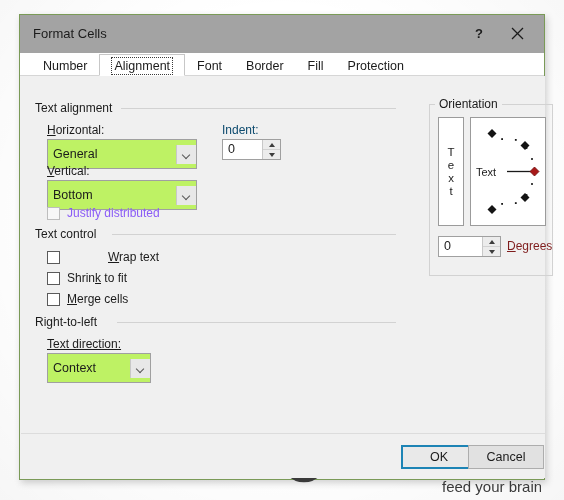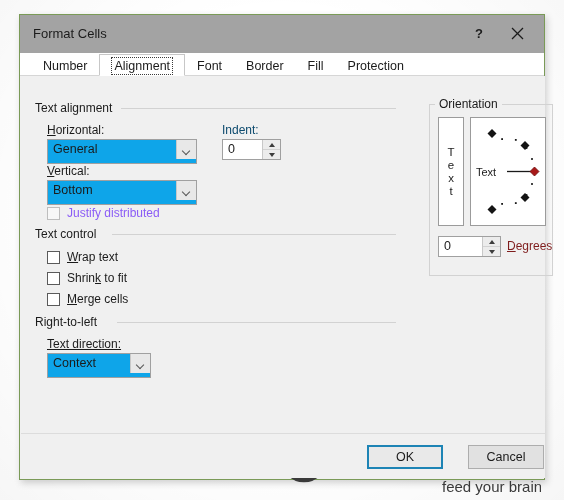--- a/index.html
+++ b/index.html
@@ -125,26 +125,26 @@
     font-size: 12px;
     color: #1b1b1b;
     white-space: nowrap;
   }
   .fld-label.disabled { color: #0c4a6e; }
   .fld-label u { text-decoration: underline; }
 
   
   .combo {
     position: absolute;
-    height: 25px;
-    background: #0ea5e9;
+    height: 30px;
+    background: #bef264;
     border: 1px solid #a0a0a0;
     box-sizing: border-box;
     display: flex;
-    align-items: flex-start;
+    align-items: center;
   }
   .combo .val {
     flex: 1;
     padding-left: 5px;
     font-size: 12.5px;
     color: #1b1b1b;
     line-height: 19px;
     white-space: nowrap;
     overflow: hidden;
   }
@@ -305,21 +305,21 @@
     border: 1px solid #adadad;
     box-sizing: border-box;
     font-size: 12.5px;
     color: #1b1b1b;
     display: flex; align-items: center; justify-content: center;
   }
   .btn.default {
     border: 2px solid #1d84b5;
     background: #e9e9e9;
   }
-  .btn-ok { left: 346px; }
+  .btn-ok { left: 380px; }
   .btn-cancel { left: 447px; }
 </style>
 </head>
 <body>
 
 <div class="page-shade"></div>
 
 <div class="dialog">
 
   <div class="titlebar">
@@ -396,21 +396,21 @@
     </div>
 
     <div class="cbrow disabled" style="left:26px; top:129px;">
       <span class="cbox disabled"></span>
       <span class="cblabel">Justify distributed</span>
     </div>
 
     <div class="grp-label" style="left:14px; top:151px;">Text control</div>
     <div class="grp-rule" style="left:91px; top:158px; width:284px;"></div>
 
-    <div class="cbrow" style="left:26px; top:173px;">
+    <div class="cbrow" style="left:26px; top:173px;gap:41px;">
       <span class="cbox"></span>
       <span class="cblabel"><u>W</u>rap text</span>
     </div>
     <div class="cbrow" style="left:26px; top:194px;">
       <span class="cbox"></span>
       <span class="cblabel">Shrin<u>k</u> to fit</span>
     </div>
     <div class="cbrow" style="left:26px; top:215px;">
       <span class="cbox"></span>
       <span class="cblabel"><u>M</u>erge cells</span>

